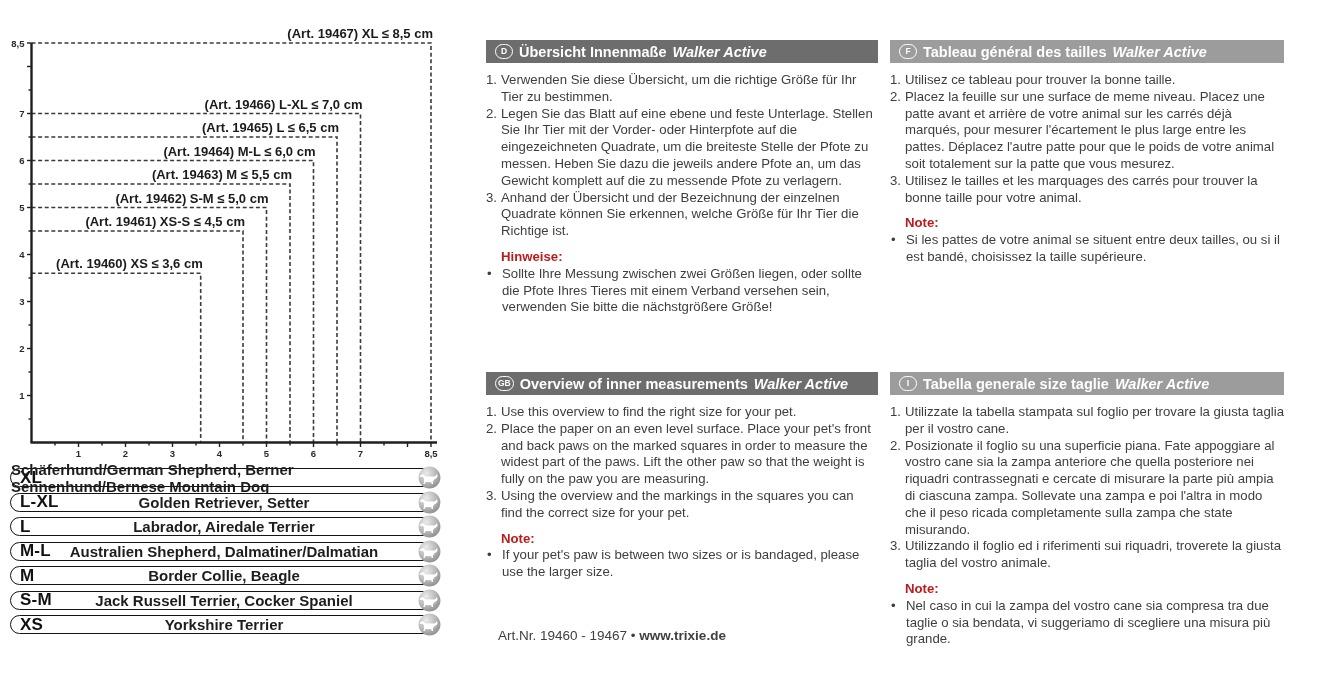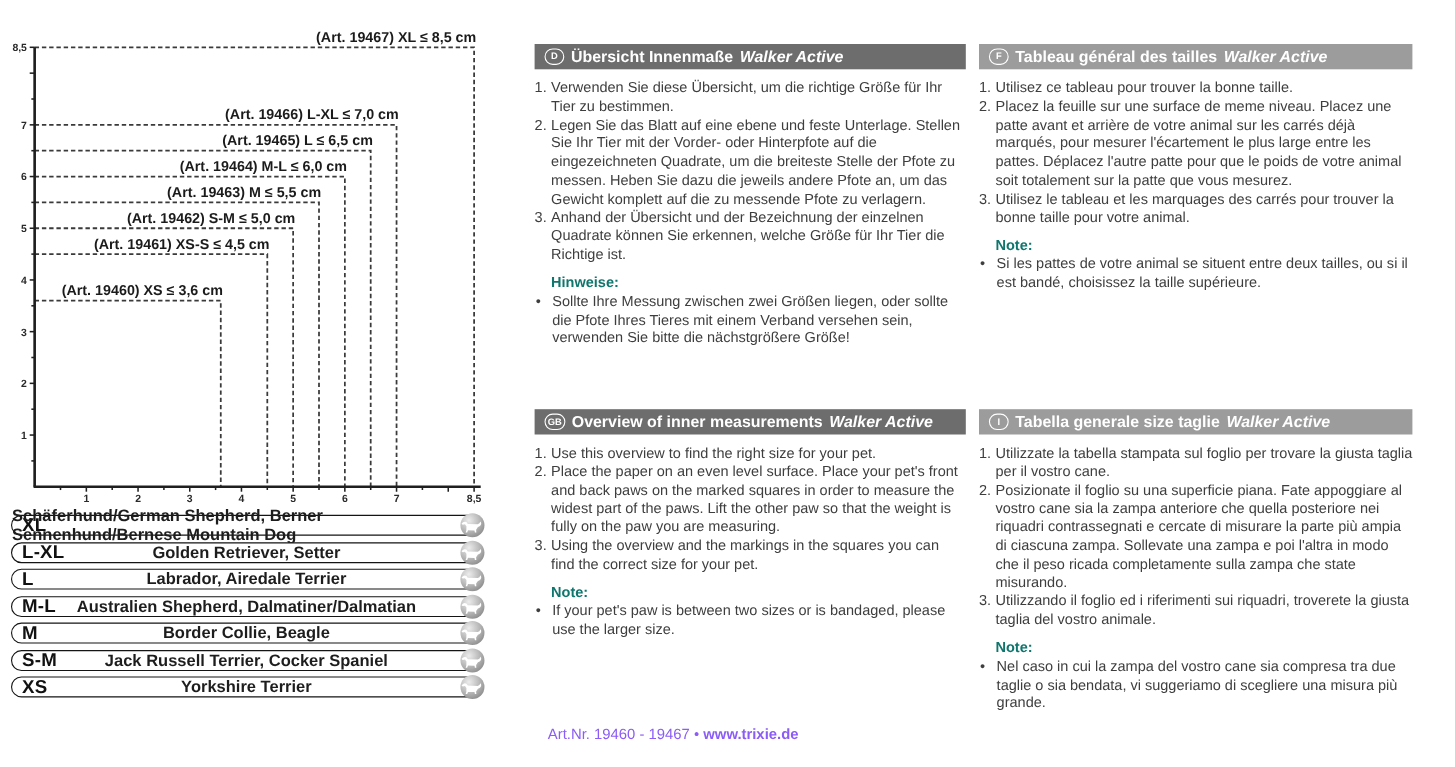--- a/index.html
+++ b/index.html
@@ -47,26 +47,26 @@
     flex:none;display:inline-flex;align-items:center;justify-content:center;
     min-width:12px;height:13px;padding:0 2px;border:1.3px solid #fff;border-radius:9px;
     font-size:8.5px;font-weight:bold;line-height:1;
   }
   .hdr-brand{font-style:italic;font-weight:bold;}
 
   .steps{margin-top:9px;color:#3e3e3e;font-size:13.2px;line-height:16.8px;}
   .step{display:flex;}
   .step-num{flex:none;width:15px;}
   .step-text{flex:1;}
-  .note-label{font-weight:bold;margin-left:15px;margin-top:9px;color:#0f766e;}
+  .note-label{font-weight:bold;margin-left:15px;margin-top:9px;color:#b91c1c;}
   .note{display:flex;}
   .note-bullet{flex:none;width:15px;padding-left:1px;}
 
   
-  .footer{position:absolute;left:498px;top:660px;font-size:13.5px;color:#8b5cf6;}
+  .footer{position:absolute;left:498px;top:628px;font-size:13.5px;color:#404040;}
   .footer .site{font-weight:bold;}
 </style>
 </head>
 <body>
 
 <div class="sheet">
 
   <div class="chart-wrap">
     <svg width="452" height="465" viewBox="0 0 452 465" xmlns="http://www.w3.org/2000/svg">
       <defs>
@@ -252,21 +252,21 @@
       <div class="step">
         <span class="step-num">1.</span>
         <span class="step-text">Utilisez ce tableau pour trouver la bonne taille.</span>
       </div>
       <div class="step">
         <span class="step-num">2.</span>
         <span class="step-text">Placez la feuille sur une surface de meme niveau. Placez une patte avant et arrière de votre animal sur les carrés déjà marqués, pour mesurer l'écartement le plus large entre les pattes. Déplacez l'autre patte pour que le poids de votre animal soit totalement sur la patte que vous mesurez.</span>
       </div>
       <div class="step">
         <span class="step-num">3.</span>
-        <span class="step-text">Utilisez le tableau et les marquages des carrés pour trouver la bonne taille pour votre animal.</span>
+        <span class="step-text">Utilisez le tailles et les marquages des carrés pour trouver la bonne taille pour votre animal.</span>
       </div>
       <div class="note-label">Note:</div>
       <div class="note">
         <span class="note-bullet">•</span>
         <span class="step-text">Si les pattes de votre animal se situent entre deux tailles, ou si il est bandé, choisissez la taille supérieure.</span>
       </div>
     </div>
   </section>
 
   <section class="section" id="sec-gb">

